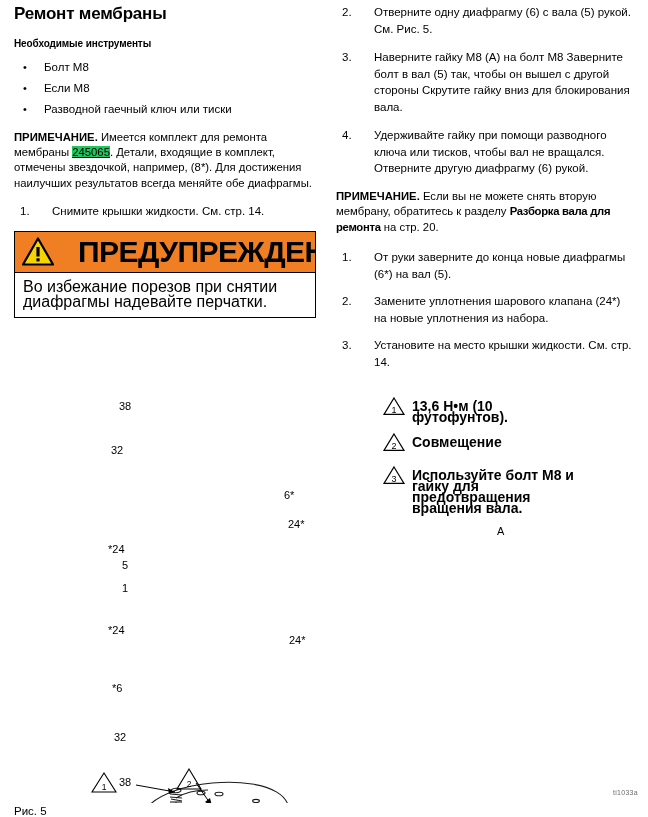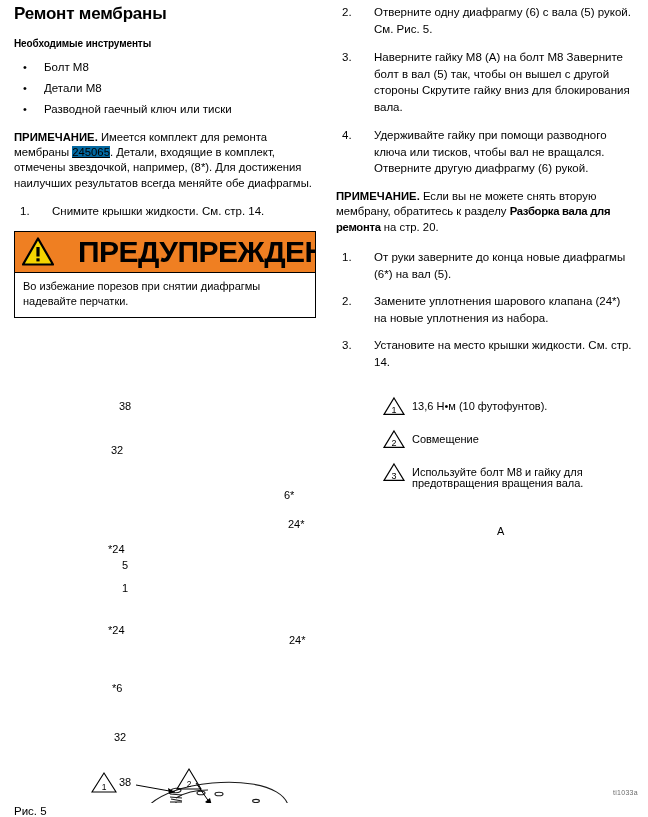--- a/index.html
+++ b/index.html
@@ -30,21 +30,21 @@
   }
   .bullets li .dot{
     position:absolute;left:9px;top:0;font-size:11px;line-height:18px;
   }
 
   
   .note{
     font-size:11.3px;line-height:15.2px;margin:0 0 12px 0;text-align:left;
   }
   .note b{font-weight:bold;}
-  .hl{background:#0369a1;text-decoration:underline;}
+  .hl{background:#22c55e;text-decoration:underline;}
 
   
   ol.steps{margin:0;padding:0;list-style:none;}
   ol.steps li{
     position:relative;padding-left:38px;font-size:11.5px;line-height:16.5px;
     margin-bottom:12px;
   }
   ol.steps li .num{
     position:absolute;left:6px;top:0;font-size:11.5px;line-height:16.5px;
   }
@@ -60,31 +60,31 @@
     border-bottom:1px solid #000;
   }
   .warn-band .wtxt{
     position:absolute;left:42px;top:-1px;white-space:nowrap;
     font-size:30px;font-weight:bold;line-height:41px;letter-spacing:-.5px;margin-left:21px;
   }
   .tri-warn{
     position:absolute;left:7px;top:5px;width:32px;height:29px;
   }
   .warn-body{
-    padding:6px 8px 8px 8px;font-size:11px;line-height:15px;
+    padding:6px 8px 8px 8px;font-size:16px;line-height:15px;
   }
 
   
   .note2{font-size:11.3px;line-height:15.5px;margin:2px 0 14px 0;}
   .cond{font-weight:bold;font-stretch:condensed;letter-spacing:-.3px;}
 
   
   .legend{position:absolute;left:382px;top:396px;width:210px;}
   .legend-row{position:relative;min-height:24px;margin-bottom:9px;padding-left:30px;}
-  .legend-row .ltxt{font-size:11px;line-height:11px;padding-top:5px;display:block;}
+  .legend-row .ltxt{font-size:14px;line-height:11px;padding-top:5px;display:block;font-weight:bold;}
   .tri-cb{position:absolute;left:0;top:0;width:24px;height:20px;}
 
   
   .figure{position:absolute;left:0;top:378px;width:648px;height:425px;}
   .fig-id{
     position:absolute;right:10px;bottom:7px;font-size:7px;color:#6b6b6b;
     letter-spacing:.3px;
   }
   .fig-caption{
     position:absolute;left:14px;bottom:-14px;font-size:11.5px;font-weight:normal;
@@ -106,21 +106,21 @@
 
     <h2 class="sub">Необходимые инструменты</h2>
 
     <ul class="bullets">
       <li>
         <span class="dot">•</span>
         <span>Болт M8</span>
       </li>
       <li>
         <span class="dot">•</span>
-        <span>Детали M8</span>
+        <span>Если M8</span>
       </li>
       <li>
         <span class="dot">•</span>
         <span>Разводной гаечный ключ или тиски</span>
       </li>
     </ul>
 
     <p class="note"><b>ПРИМЕЧАНИЕ.</b><span> Имеется комплект для ремонта мембраны </span><span class="hl">245065</span><span>. Детали, входящие в комплект, отмечены звездочкой, например, (8*). Для достижения наилучших результатов всегда меняйте обе диафрагмы.</span></p>
 
     <ol class="steps">

